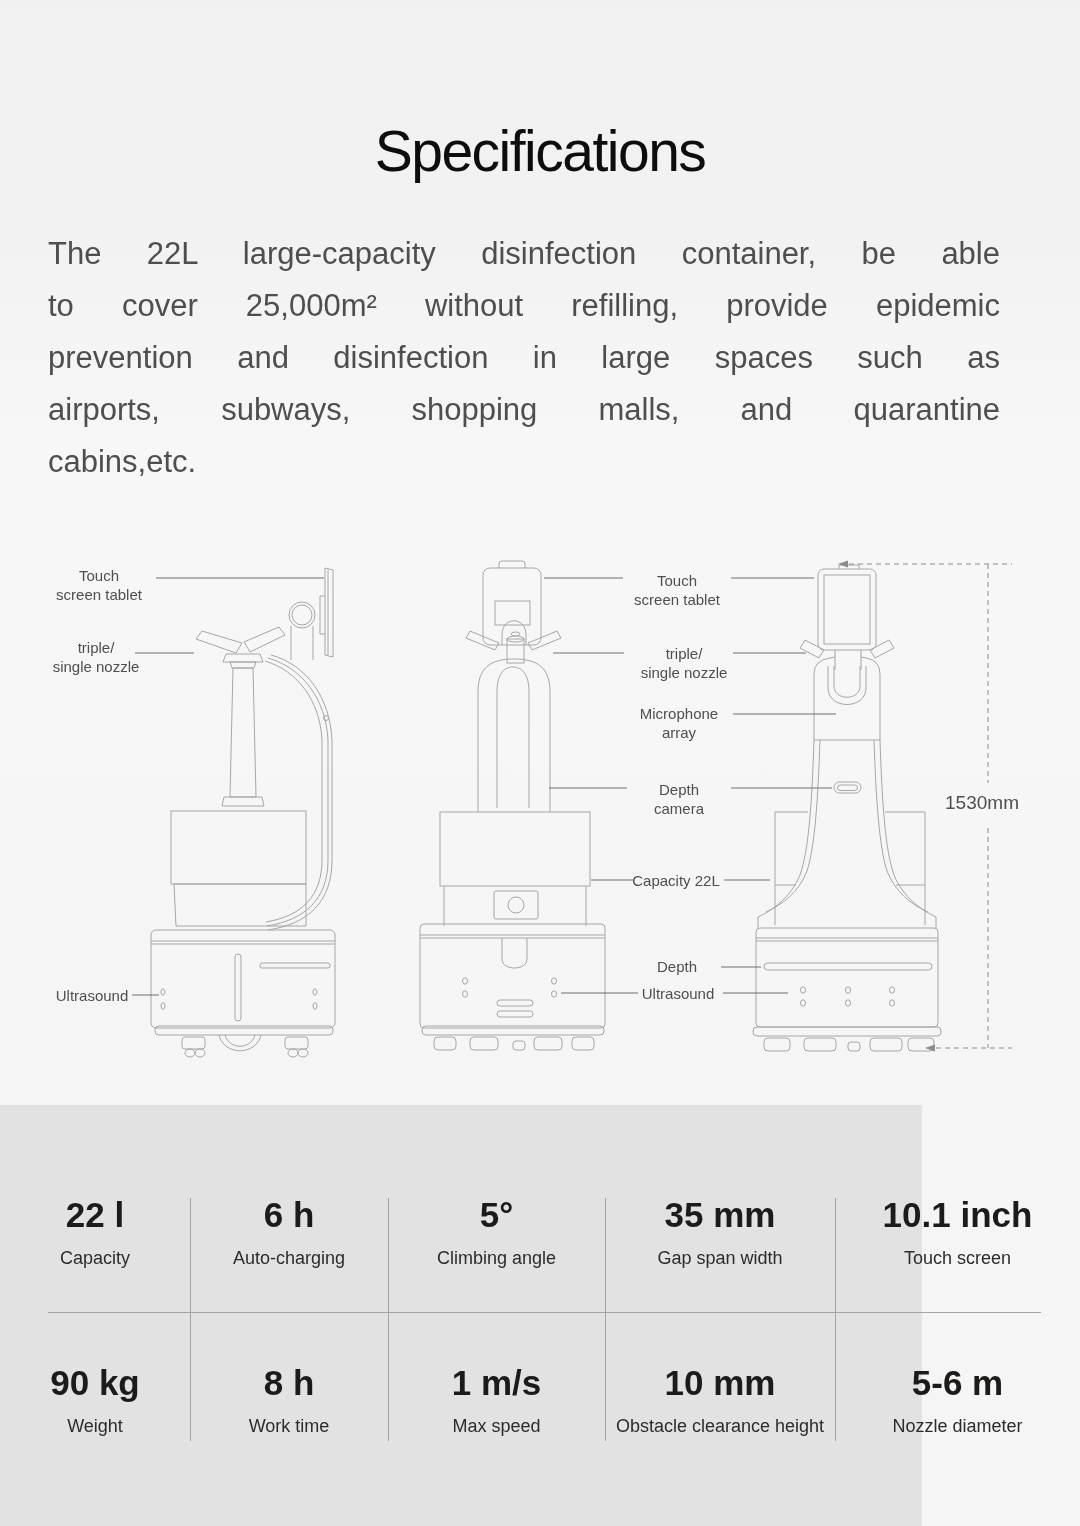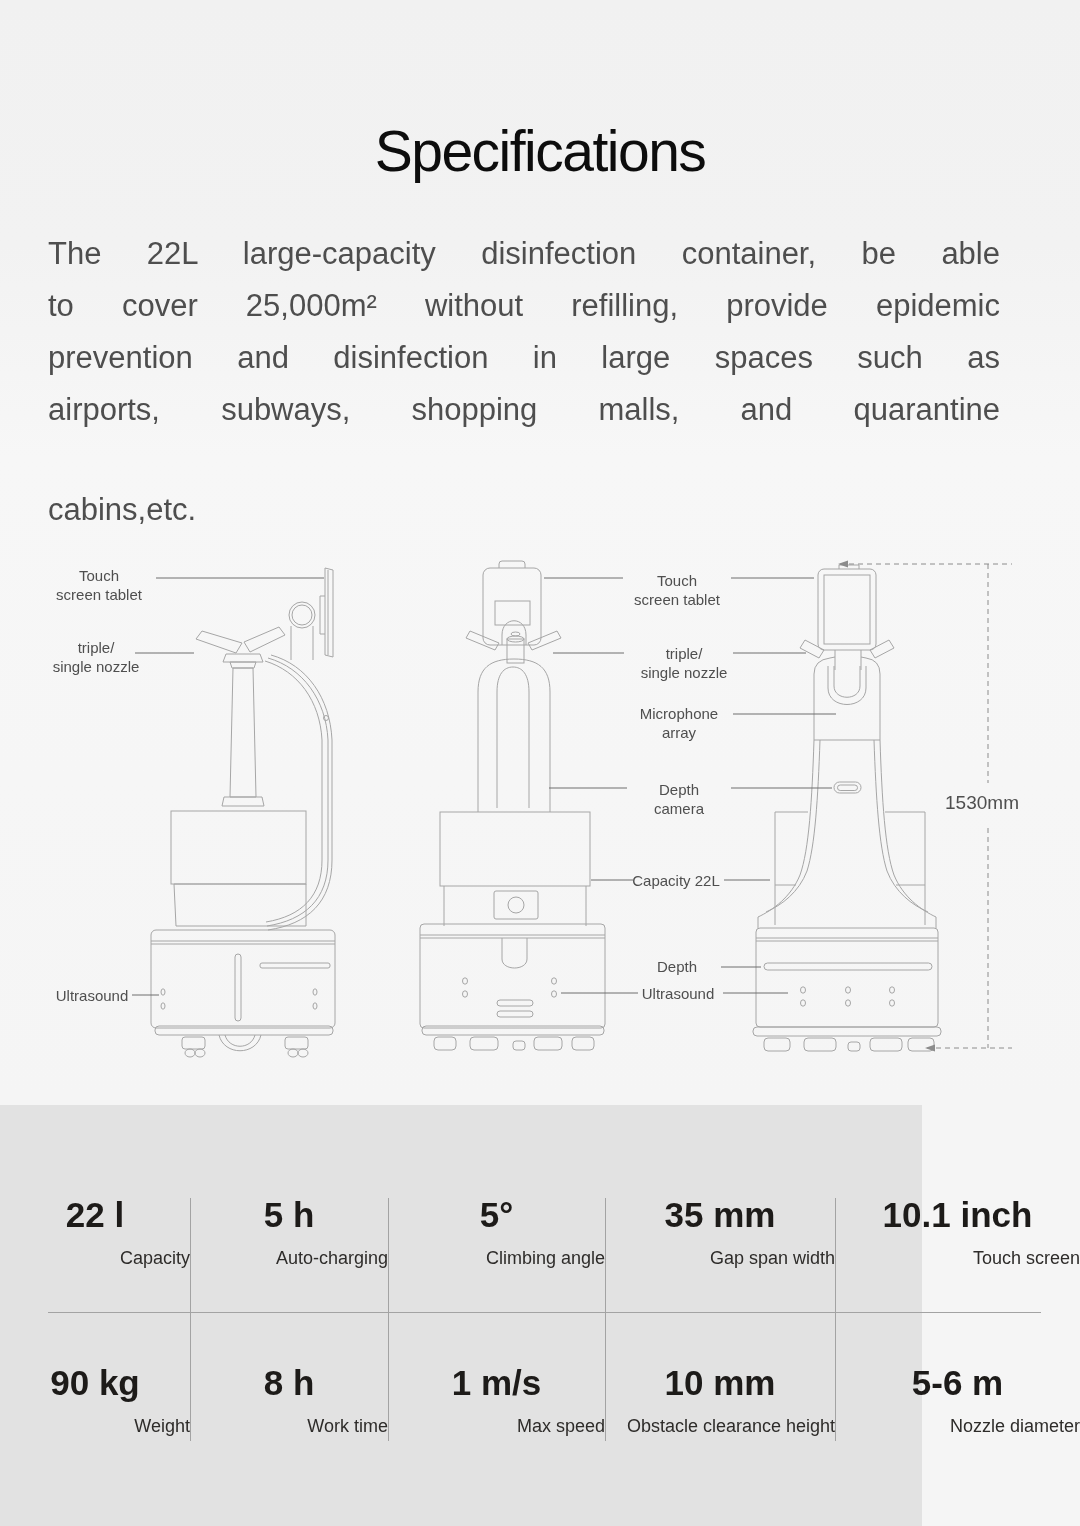--- a/index.html
+++ b/index.html
@@ -8,34 +8,34 @@
     position:relative;width:1080px;height:1526px;margin:0 auto;
     background:linear-gradient(180deg,#f1f1f1 0%,#f2f2f2 16%,#f7f7f7 30%,#f5f5f5 72%,#f5f5f5 100%);
     font-family:"Liberation Sans","DejaVu Sans",sans-serif;overflow:hidden;padding-left:39px;
   }
   .title{
     position:absolute;top:116px;left:0;width:100%;text-align:center;
     font-size:57px;letter-spacing:-1.5px;line-height:70px;color:#0d0d0d;
   }
   .intro{position:absolute;top:228px;left:48px;width:952px;color:#4e4e4e;font-size:31px;}
   .intro .l{line-height:52px;text-align:justify;text-align-last:justify;}
-  .intro .l.last{text-align:left;text-align-last:left;margin-top:48px;}
+  .intro .l.last{text-align:left;text-align-last:left;}
   .diagram{position:absolute;top:540px;left:8px;width:1080px;height:565px;}
   .diagram svg{position:absolute;top:0;left:0;}
   .callout{
     position:absolute;font-size:15px;line-height:19px;color:#4f4f4f;
     text-align:center;white-space:pre-line;
   }
   .dim-label{position:absolute;font-size:19px;color:#4f4f4f;text-align:center;}
   .spec-band{position:absolute;top:1105px;left:0;width:922px;height:421px;background:#e2e2e2;}
   .vdiv{position:absolute;top:93px;height:243px;width:1px;background:#a3a3a3;}
   .vd1{left:190px}.vd2{left:388px}.vd3{left:605px}.vd4{left:835px}
   .hdiv{position:absolute;top:207px;left:48px;width:993px;height:1px;background:#a3a3a3;}
   .spec-value{position:absolute;text-align:center;font-size:35px;font-weight:bold;color:#1d1b19;line-height:46px;}
-  .spec-label{position:absolute;text-align:right;font-size:18px;color:#2e2c2a;line-height:26px;}
+  .spec-label{position:absolute;text-align:center;font-size:18px;color:#2e2c2a;line-height:26px;}
   .col0{left:0;width:190px}.col1{left:190px;width:198px}.col2{left:388px;width:217px}
   .col3{left:605px;width:230px}.col4{left:835px;width:245px}
   .vr1{top:87px}.lr1{top:140px}.vr2{top:255px}.lr2{top:308px}
 </style>
 </head>
 <body>
 
 <div class="page">
 
   <div class="title">Specifications</div>
@@ -203,21 +203,21 @@
   </div>
 
   <div class="spec-band">
     <div class="vdiv vd1"></div>
     <div class="vdiv vd2"></div>
     <div class="vdiv vd3"></div>
     <div class="vdiv vd4"></div>
     <div class="hdiv"></div>
 
     <div class="spec-value vr1 col0">22 l</div>
-    <div class="spec-value vr1 col1">5 h</div>
+    <div class="spec-value vr1 col1">6 h</div>
     <div class="spec-value vr1 col2">5°</div>
     <div class="spec-value vr1 col3">35 mm</div>
     <div class="spec-value vr1 col4">10.1 inch</div>
 
     <div class="spec-label lr1 col0">Capacity</div>
     <div class="spec-label lr1 col1">Auto-charging</div>
     <div class="spec-label lr1 col2">Climbing angle</div>
     <div class="spec-label lr1 col3">Gap span width</div>
     <div class="spec-label lr1 col4">Touch screen</div>
 

